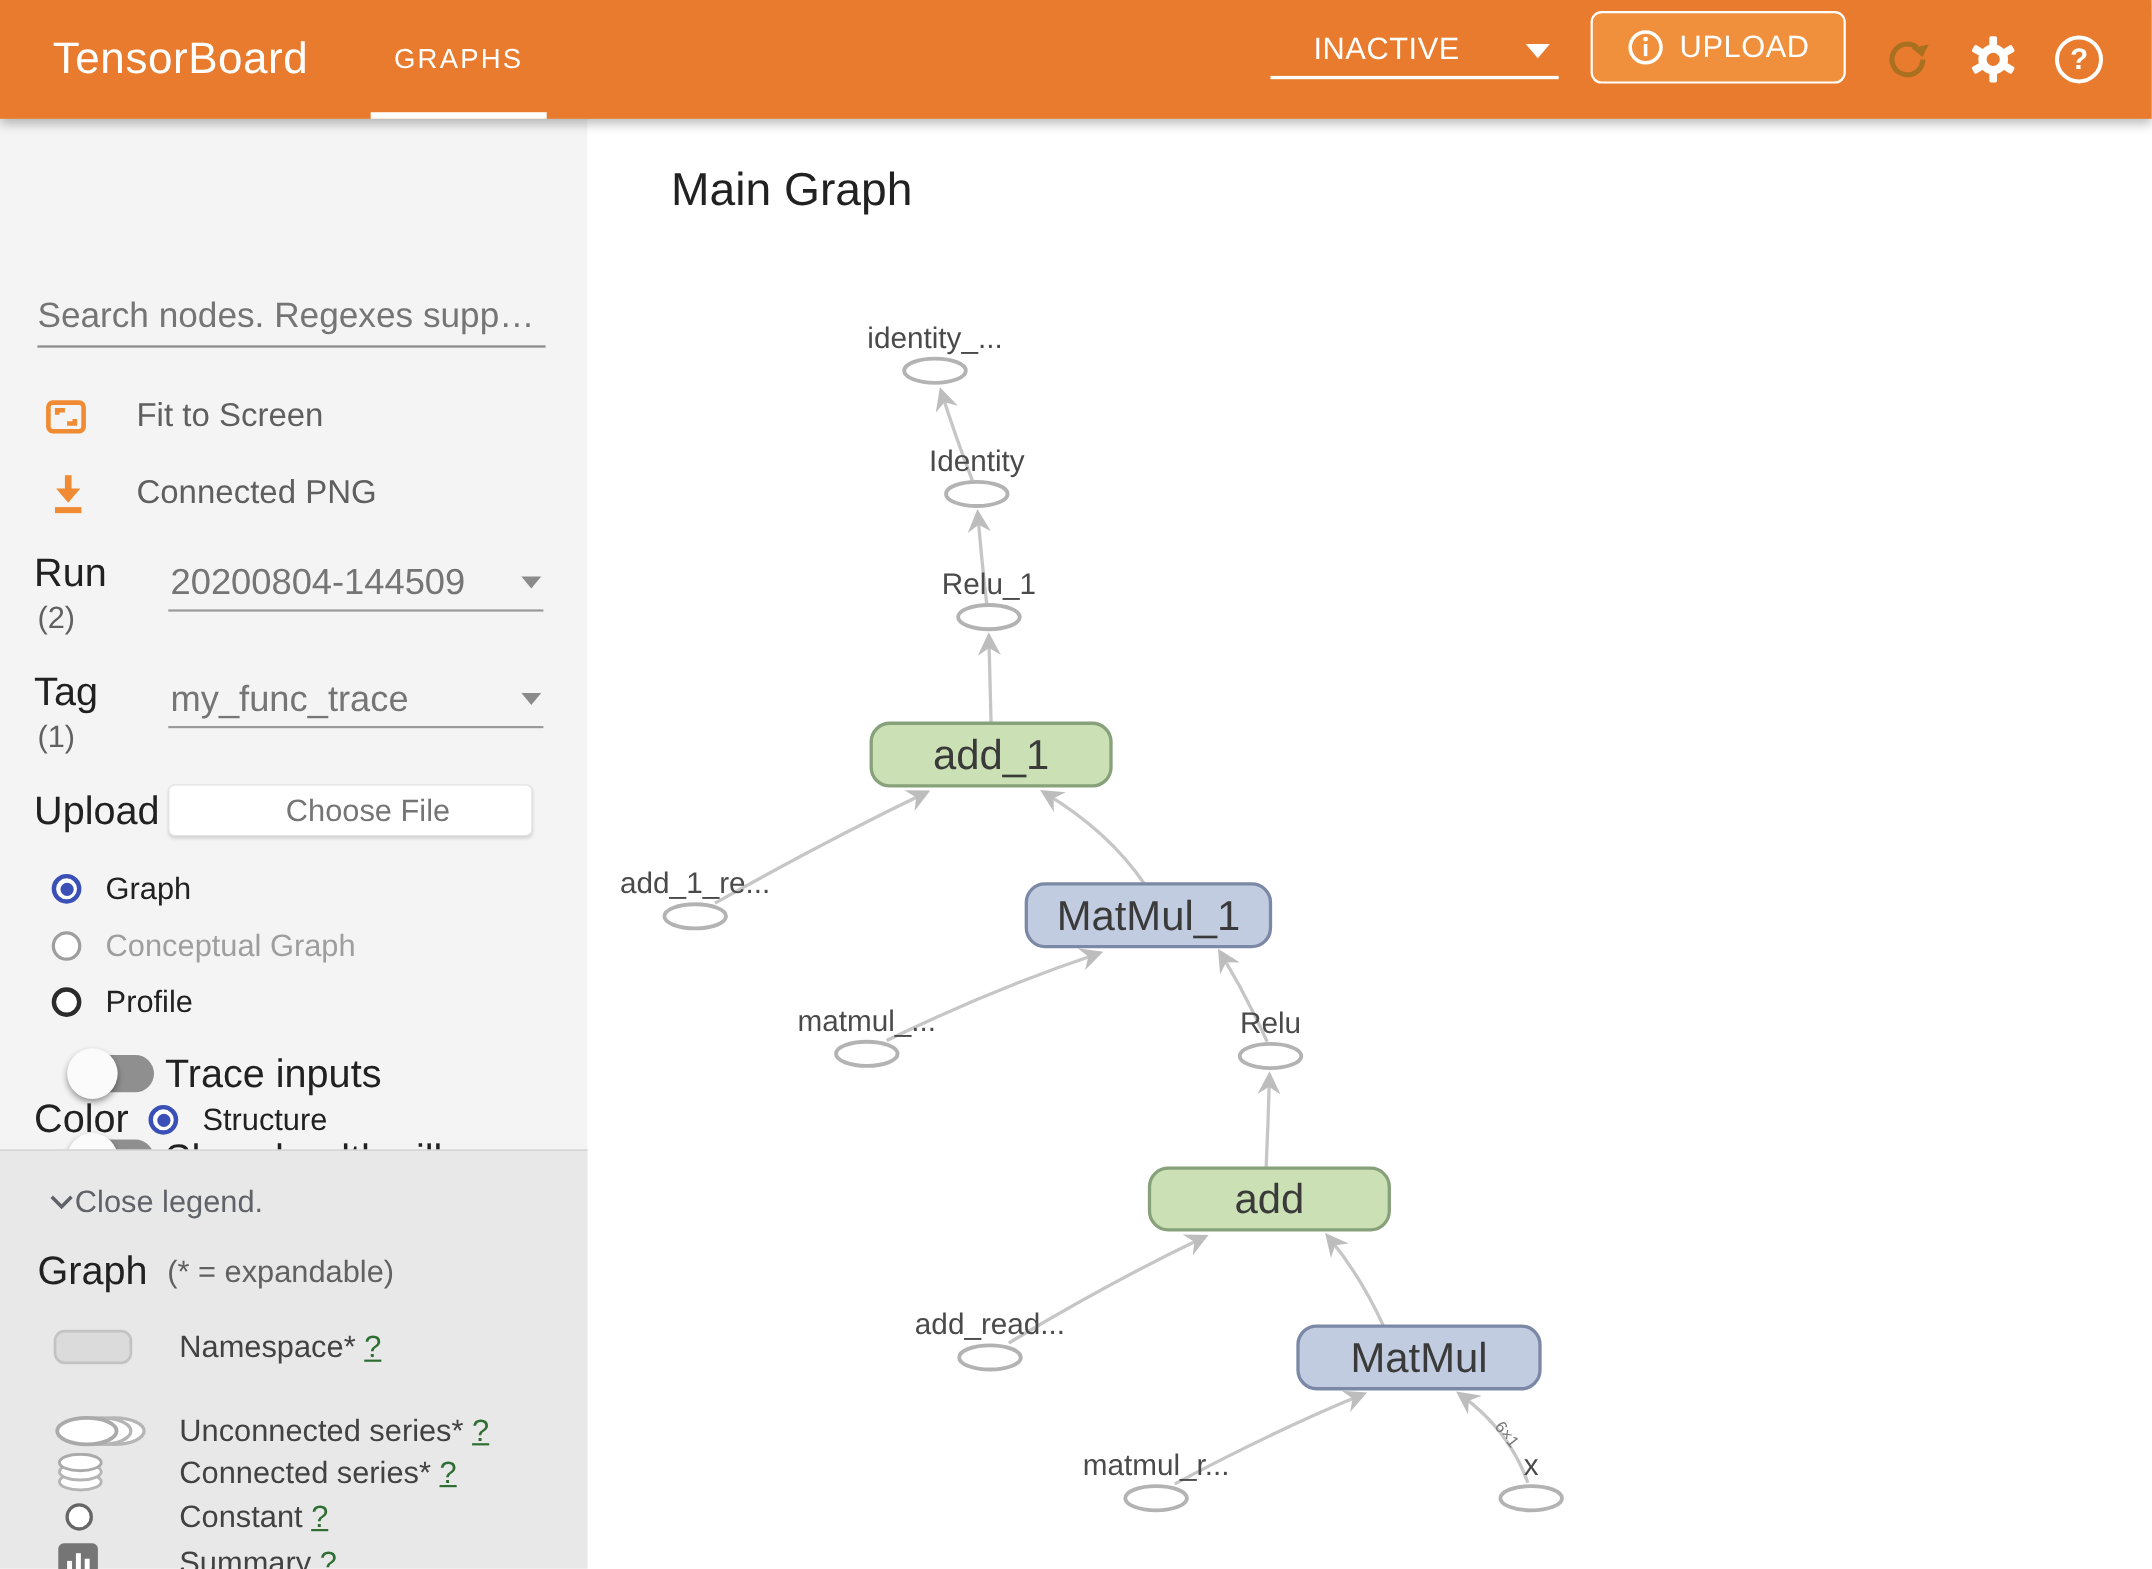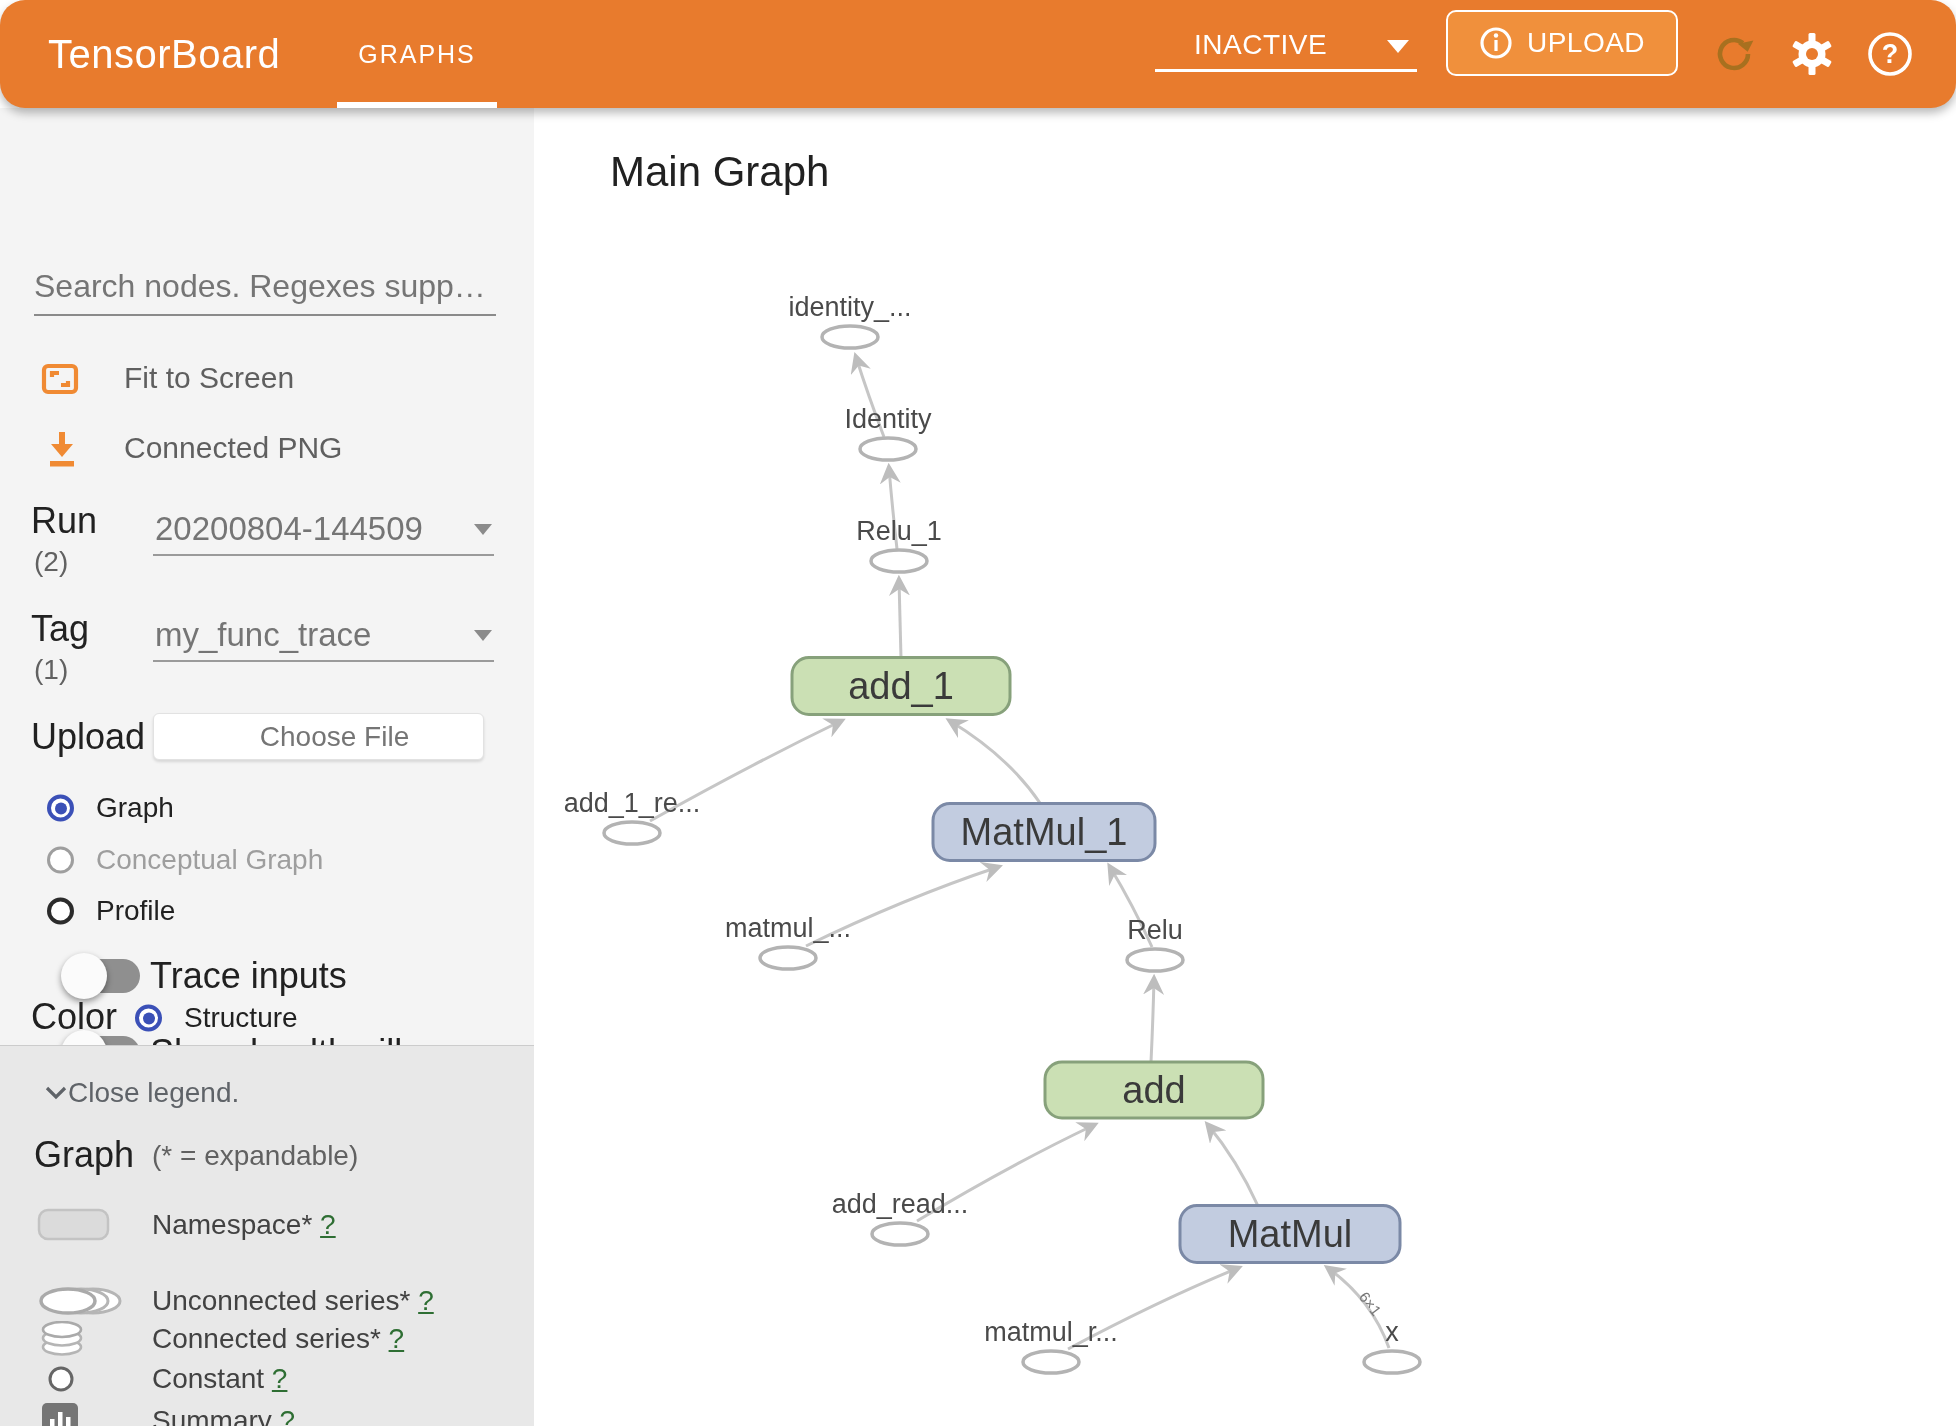--- a/index.html
+++ b/index.html
@@ -2,21 +2,21 @@
 <html style="--accent: #e87b2d; --accent-light: #f0903c; --radio-blue: #3b50b7; --link-green: #2e6e33; --edge-color: #c6c6c6; --node-green-fill: #cbe0b4; --node-green-stroke: #87a17b; --node-blue-fill: #c2cce0; --node-blue-stroke: #7b89a6;"><head>
 <meta charset="utf-8">
 <style>
   * { margin:0; padding:0; box-sizing:border-box; }
   html,body { width:1956px; height:1426px; overflow:hidden; background:#fff;
               font-family:"Liberation Sans", sans-serif; }
 
   
   #header { position:absolute; left:0; top:0; width:1956px; height:108px;
             background:var(--accent); z-index:10;
-            box-shadow:0 5px 10px rgba(0,0,0,.28);border-radius:25px; }
+            box-shadow:0 5px 10px rgba(0,0,0,.28); }
   #logo { position:absolute; left:48px; top:50%; transform:translateY(-50%);
           color:#fff; font-size:40px; font-weight:500; letter-spacing:.5px; }
   #tab-graphs { position:absolute; left:337px; top:0; width:160px; height:108px;
                 display:flex; align-items:center; justify-content:center;
                 color:#fff; font-size:25px; font-weight:500; letter-spacing:2px; }
   #tab-underline { position:absolute; left:337px; bottom:0; width:160px; height:6px;
                    background:#fff; }
   #status-select { position:absolute; left:1155px; top:20px; width:262px; height:52px;
                    border-bottom:3px solid #fff; color:#fff; font-size:28px;
                    font-weight:500; letter-spacing:.5px; display:flex; align-items:center; }
@@ -77,21 +77,21 @@
 
   
   #legend { position:absolute; left:0; top:937px; width:534px; height:381px;
             background:#e8e8e8; border-top:1px solid #cccccc; }
   #close-legend { position:absolute; left:44px; top:30px; height:34px;
                   display:flex; align-items:center; 
                   font-size:28px; color:#5f6368; }
   #legend-heading { position:absolute; left:34px; top:88px; font-size:36px;
                     font-weight:500; color:#212121; }
   #legend-note { position:absolute; left:152px; top:94px; font-size:28px; color:#616161; }
-  .legend-row { position:absolute; left:0; width:605px; height:38px; }
+  .legend-row { position:absolute; left:11px; width:605px; height:38px; }
   .legend-icon { position:absolute; left:37px; top:50%; transform:translateY(-50%); }
   .legend-label { position:absolute; left:152px; top:50%; transform:translateY(-50%);
                   font-size:28px; color:#424242; white-space:nowrap; }
   .help-link { color:var(--link-green); text-decoration:underline; cursor:pointer; }
 
   
   #main { position:absolute; left:534px; top:108px; width:1422px; height:1318px;
           background:#fff; }
   #main-title { position:absolute; left:76px; top:40px; font-size:42px; color:#212121; }
   #graph-svg { position:absolute; left:0; top:0; }

